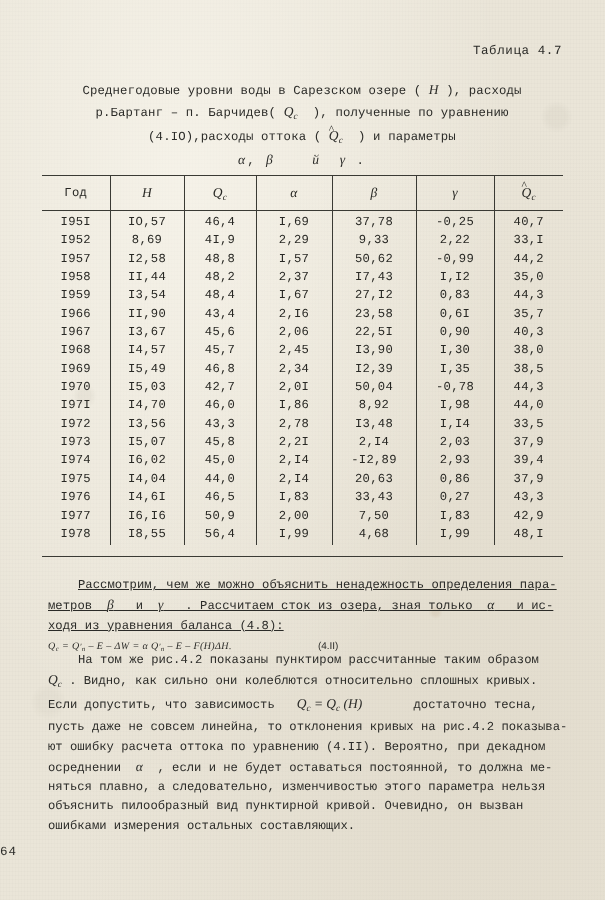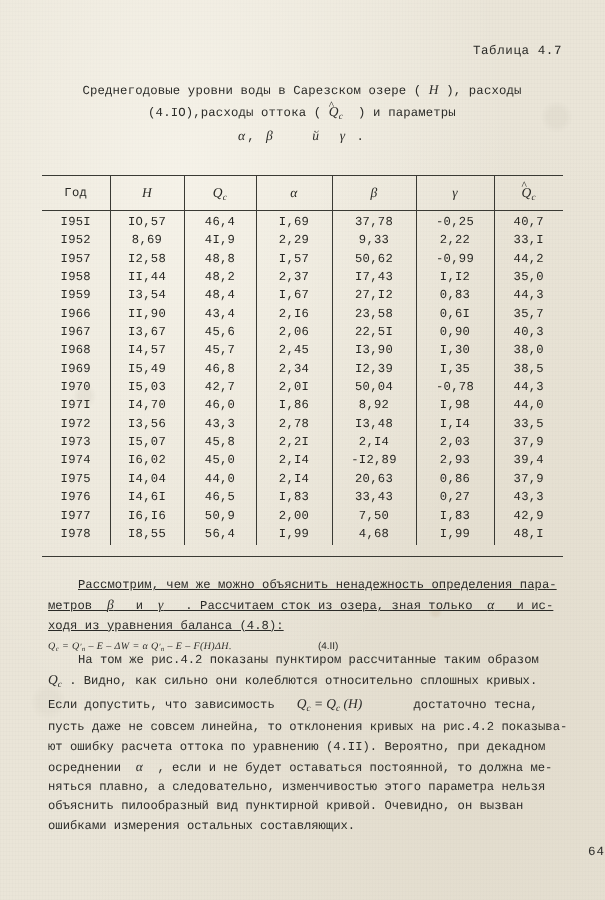--- a/index.html
+++ b/index.html
@@ -175,21 +175,21 @@
     margin-left: 86px;
     font-family: Liberation Sans, sans-serif;
     font-style: normal;
     font-size: 10px;
   }
 
   #page-number {
     left: 0;
     top: 845px;
     width: 605px;
-    text-align: right;
+    text-align: left;
     font-size: 12.5px;
     letter-spacing: 1px;
   }
 
   
   #content, #data-table, #body-text {
     text-rendering: geometricPrecision;
   }
 </style>
 </head>
@@ -197,20 +197,21 @@
 
 <div id="paper"></div>
 <div id="smudges"></div>
 
 <div id="content">
 
   <div class="abs" id="table-caption-label">Таблица 4.7</div>
 
   <div class="abs" id="table-title">
     <span class="ln l1">Среднегодовые&nbsp;уровни&nbsp;воды&nbsp;в&nbsp;Сарезском&nbsp;озере&nbsp;(&nbsp;<span class="mi">H</span>&nbsp;),&nbsp;расходы</span>
+    <span class="ln l2">р.Бартанг&nbsp;–&nbsp;п.&nbsp;Барчидев(&nbsp;<span class="mi">Q<span class="sub">c</span></span>&nbsp;&nbsp;),&nbsp;полученные&nbsp;по&nbsp;уравнению</span>
     <span class="ln l3">(4.IO),расходы&nbsp;оттока&nbsp;(&nbsp;<span class="mi"><span class="hatwrap">Q<span class="hat">^</span></span><span class="sub">c</span></span>&nbsp;&nbsp;)&nbsp;и&nbsp;параметры</span>
     <span class="ln l4"><span class="mi">α</span><span style="font-style:normal">,</span>&nbsp;<span class="mi">β</span>&nbsp;&nbsp;&nbsp;&nbsp;<span class="mi" style="font-family:'Liberation Serif',serif">й</span>&nbsp;&nbsp;<span class="mi">γ</span>&nbsp;<span style="font-style:normal">.</span></span>
   </div>
 
   <div class="abs" id="table-top-rule"></div>
   <div class="abs" id="table-bottom-rule"></div>
 
   <table class="abs" id="data-table">
     <colgroup>
       <col class="col-year">

